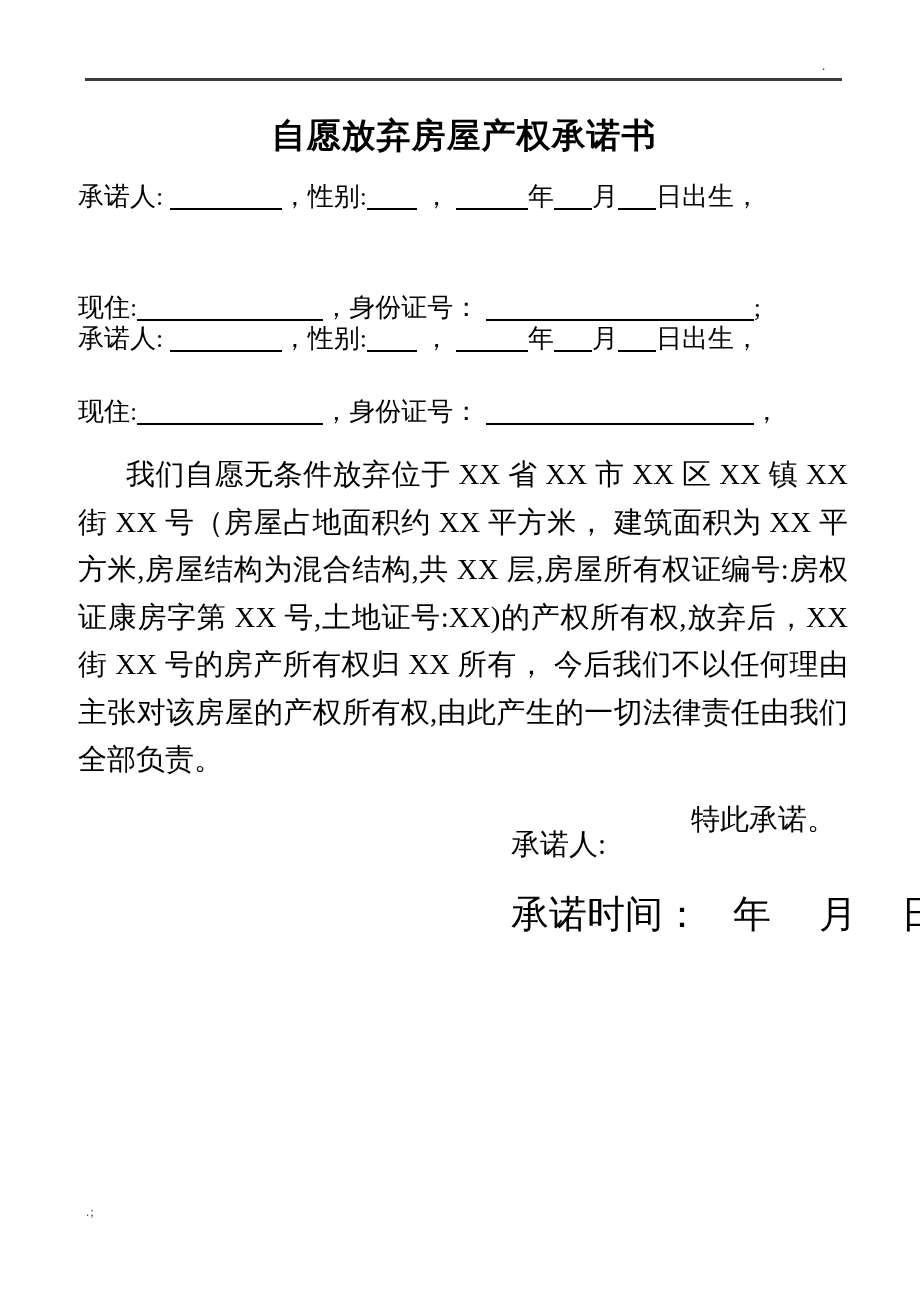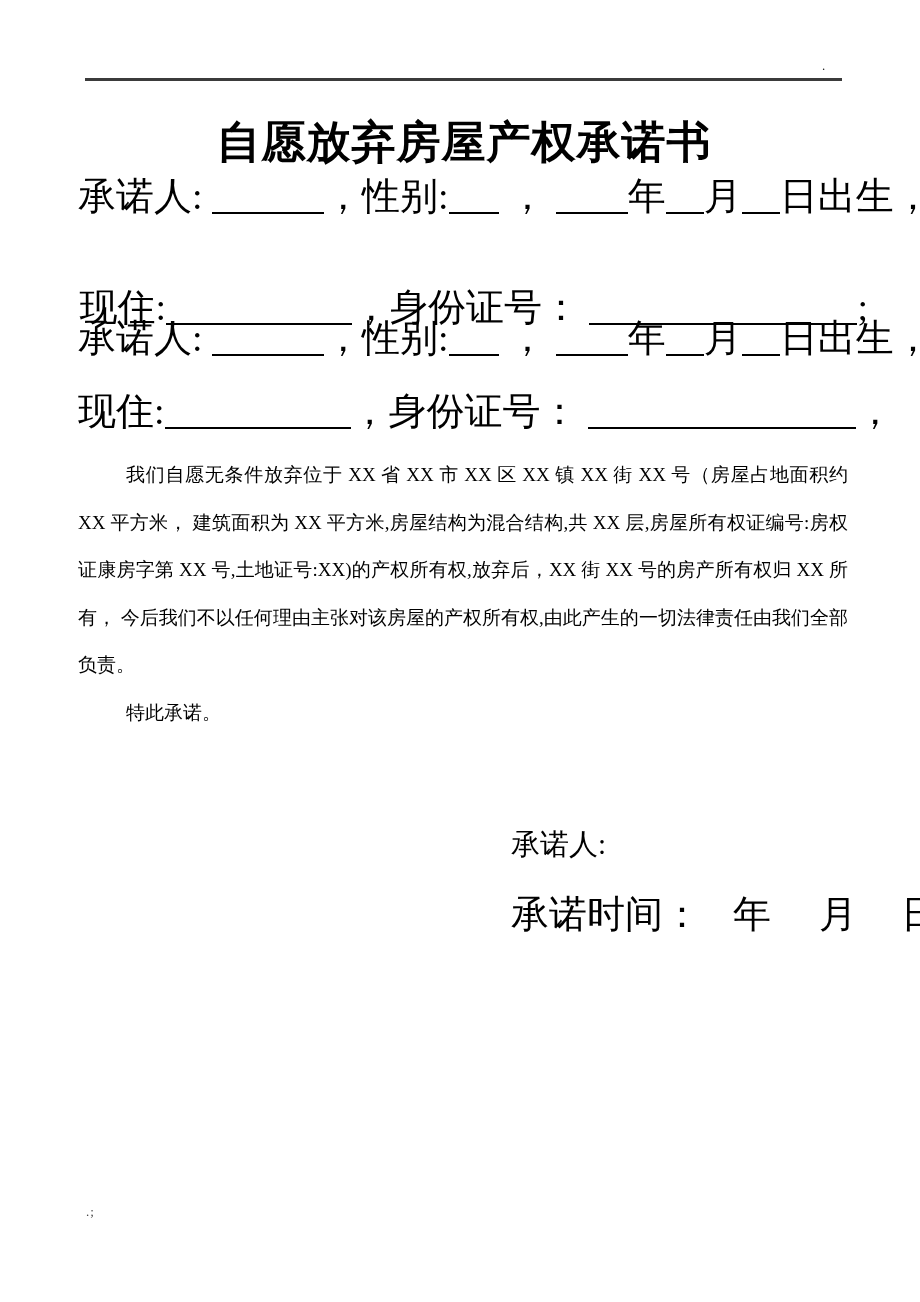--- a/index.html
+++ b/index.html
@@ -23,45 +23,44 @@
   .top-dot{
     position:absolute;left:822px;top:58px;
     font-size:13px;color:#222;
   }
   
   .title{
     position:absolute;left:78px;top:113px;width:772px;
     text-align:center;
     font-family:"Liberation Sans","DejaVu Sans",sans-serif;
     font-weight:bold;
-    font-size:44px;
+    font-size:34px;
     letter-spacing:1px;
     white-space:nowrap;
   }
   
   .form-line{
     position:absolute;left:78px;width:790px;
-    font-size:38px;line-height:47.5px;
+    font-size:26px;line-height:47.5px;
     white-space:nowrap;
-    text-align:right;
   }
   .blank{
     display:inline-block;
     height:2px;
     border-bottom:2px solid #000;
     vertical-align:-5px;
   }
   
   .body-text{
     position:absolute;left:78px;top:451px;width:770px;
-    font-size:19px;line-height:47.5px;
+    font-size:29px;line-height:47.5px;
     text-align:justify;
   }
   .para{ text-indent:48px; margin:0; }
-  .closing{ text-indent:48px; margin:0; text-align:left; }
+  .closing{ text-indent:48px; margin:12px; text-align:right; }
   
   .sig-name{
     position:absolute;left:511px;top:821px;
     font-size:29px;line-height:47.5px;white-space:nowrap;
   }
   .sig-date{
     position:absolute;left:511px;top:891px;
     font-size:38px;line-height:47.5px;white-space:nowrap;
   }
   .sig-date .y{ margin-left:32px; }

